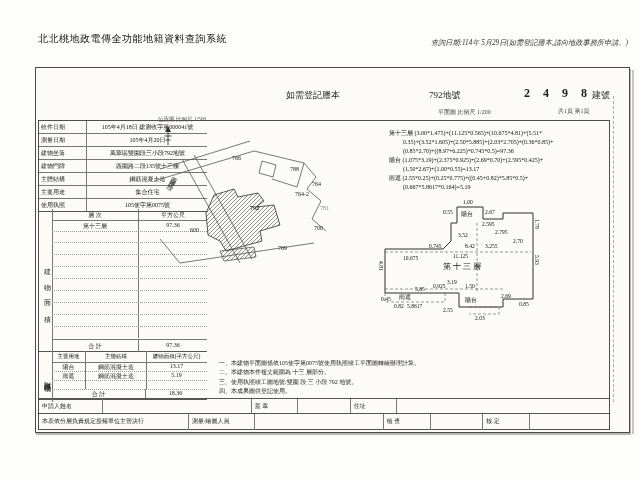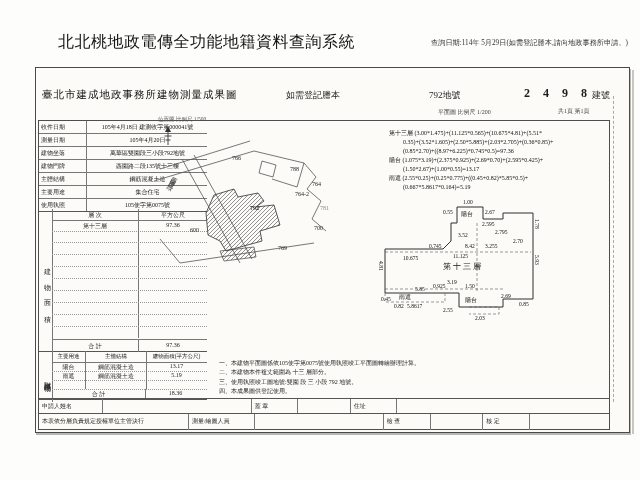--- a/index.html
+++ b/index.html
@@ -1,21 +1,21 @@
 <!DOCTYPE html>
 <html><head>
 <meta charset="utf-8">
 <style>
   html,body{margin:0;padding:0;}
   #page{position:relative;width:640px;height:480px;background:#fdfdfb;overflow:hidden;
         font-family:"Liberation Serif","DejaVu Serif",serif;color:#1d1d1d;}
   .t{position:absolute;white-space:nowrap;line-height:1.1;}
   
-  .sys-title{left:38px;top:33px;font-size:16px;letter-spacing:.5px;color:#151515;margin-left:20px;}
-  .q-date{left:350px;top:40px;width:278px;text-align:right;font-size:7.2px;color:#333;}
+  .sys-title{left:38px;top:33px;font-size:10px;letter-spacing:.5px;color:#151515;}
+  .q-date{left:350px;top:40px;width:278px;text-align:right;font-size:7.2px;color:#333;font-style:italic;}
   .subtitle{left:38px;top:52px;font-size:8.6px;color:#222;}
   
   #scan{position:absolute;left:35px;top:67px;width:593px;height:364px;background:#fcfbf7;
         border:1.5px solid #4a4a4a;box-shadow:1px 2px 0 #b9b7b2;}
   .form-title{left:6px;top:21px;font-size:10.5px;letter-spacing:1px;color:#111;}
   .f-section{left:250px;top:23px;font-size:9px;}
   .f-lot{left:393px;top:23px;font-size:9px;}
   .f-bno{left:488px;top:19px;font-size:12px;font-weight:bold;letter-spacing:5px;}
   .f-bno-lab{left:556px;top:23px;font-size:9px;}
   .f-scale{left:402px;top:41px;font-size:6px;color:#444;}
@@ -70,21 +70,20 @@
   #edge-r{position:absolute;left:632px;top:70px;height:364px;width:1.5px;background:#c8c6c0;}
 </style>
 </head>
 <body>
 <div id="page">
 
   <div class="t sys-title">北北桃地政電傳全功能地籍資料查詢系統</div>
   <div class="t q-date">查詢日期:114年 5月29日(如需登記謄本,請向地政事務所申請。)</div>
 
   <div id="scan">
-    <div class="t form-title">臺北市建成地政事務所建物測量成果圖</div>
     <div class="t f-section">如需登記謄本</div>
     <div class="t f-lot">792地號</div>
     <div class="t f-bno">2 4 9 8</div>
     <div class="t f-bno-lab">建號</div>
     <div class="t f-scale">平面圖 比例尺 1/200</div>
     <div class="t f-page">共1頁 第1頁</div>
     <div id="fold"></div>
 
     <div id="main">
 

